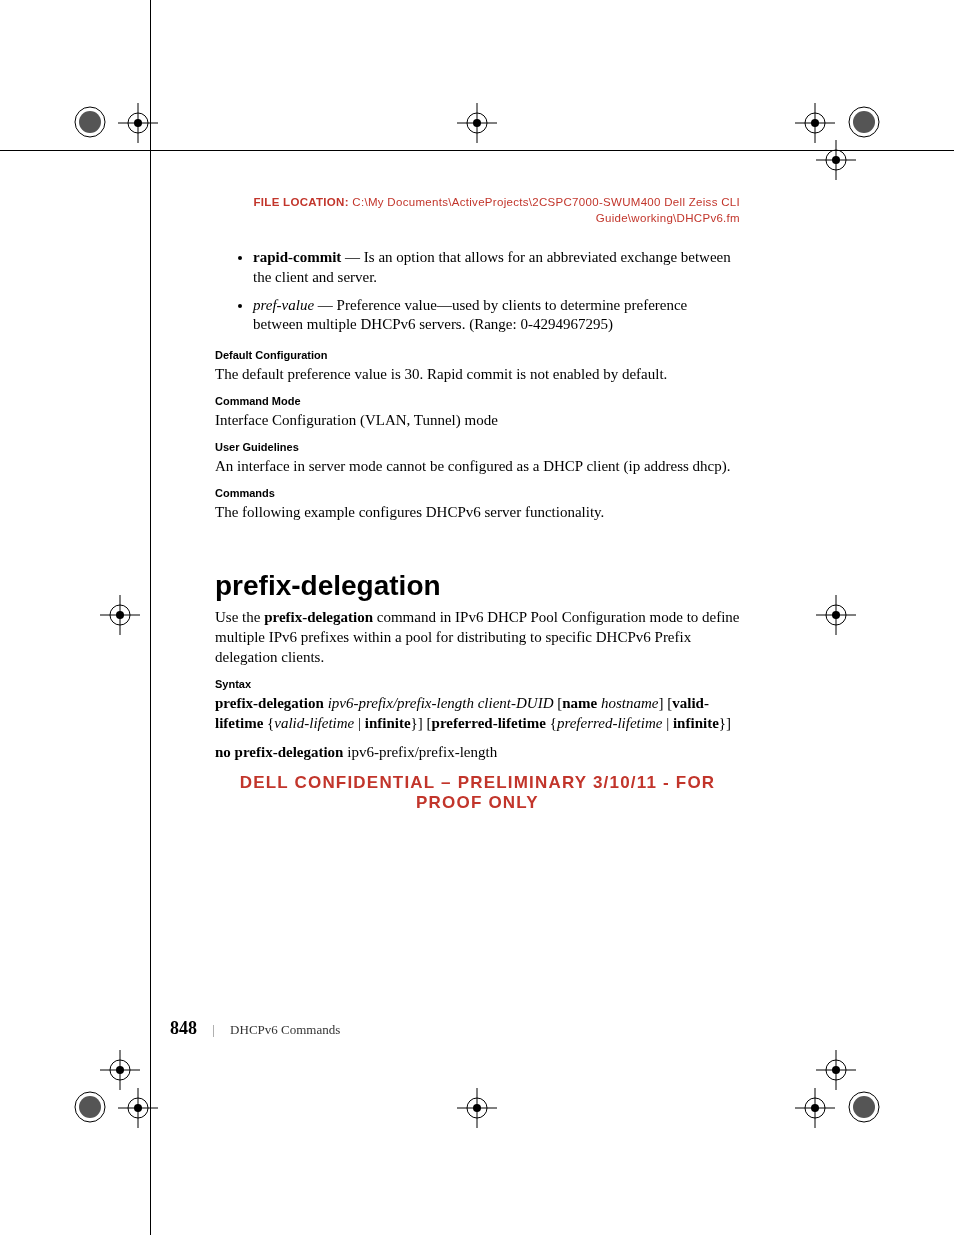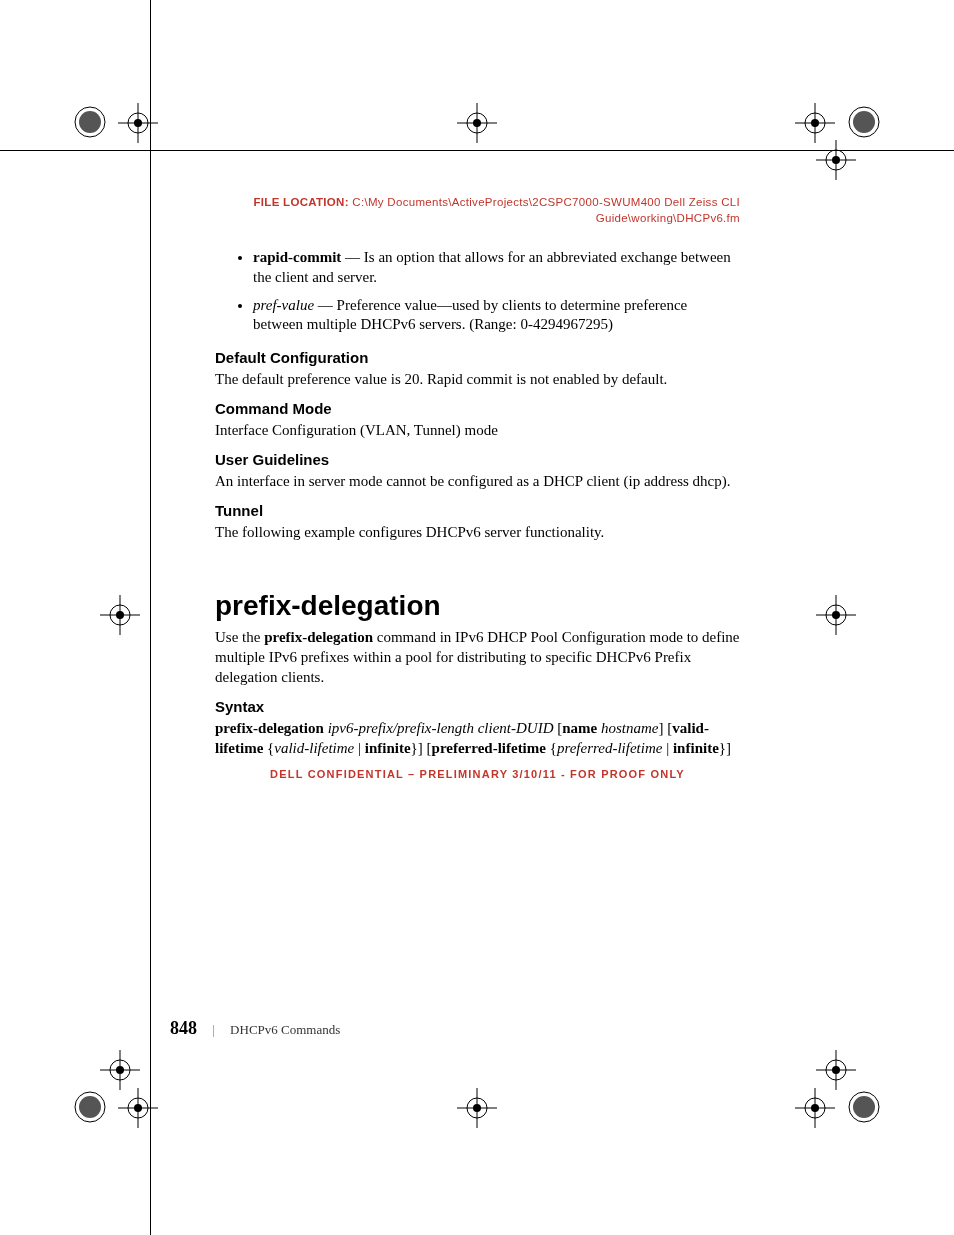--- a/index.html
+++ b/index.html
@@ -46,42 +46,42 @@
     font-size: 15px;
     line-height: 1.32;
     margin-bottom: 8px;
     color: #000;
   }
   .term-bold { font-weight: bold; }
   .term-ital { font-style: italic; }
   h3.subhead {
     font-family: Arial, Helvetica, sans-serif;
     font-weight: bold;
-    font-size: 15px;
+    font-size: 11px;
     margin: 4px 0 4px 0;
     color: #000;
   }
   p.body {
     font-size: 15px;
     line-height: 1.32;
     margin: 0 0 10px 0;
     color: #000;
   }
   h1.cmd-title {
     font-family: Arial, Helvetica, sans-serif;
     font-weight: bold;
     font-size: 28px;
     margin: 48px 0 6px 0;
     color: #000;
   }
   .confidential {
     text-align: center;
     font-family: Arial, Helvetica, sans-serif;
     font-weight: bold;
-    font-size: 11px;
+    font-size: 17px;
     letter-spacing: 1.2px;
     color: #c2352b;
   }
   .footer {
     position: absolute;
     left: 170px;
     top: 1018px;
     font-size: 13px;
     font-family: Georgia, serif;
   }
@@ -118,40 +118,43 @@
   <ul class="bullets">
     <li>
       <span class="term-bold">rapid-commit</span><span> — </span><span>Is an option that allows for an abbreviated exchange between the client and server.</span>
     </li>
     <li>
       <span class="term-ital">pref-value</span><span> — </span><span>Preference value—used by clients to determine preference between multiple DHCPv6 servers. (Range: 0-4294967295)</span>
     </li>
   </ul>
 
   <h3 class="subhead">Default Configuration</h3>
-  <p class="body">The default preference value is 20. Rapid commit is not enabled by default.</p>
+  <p class="body">The default preference value is 30. Rapid commit is not enabled by default.</p>
 
   <h3 class="subhead">Command Mode</h3>
   <p class="body">Interface Configuration (VLAN, Tunnel) mode</p>
 
   <h3 class="subhead">User Guidelines</h3>
   <p class="body">An interface in server mode cannot be configured as a DHCP client (ip address dhcp).</p>
 
-  <h3 class="subhead">Tunnel</h3>
+  <h3 class="subhead">Commands</h3>
   <p class="body">The following example configures DHCPv6 server functionality.</p>
 
   <h1 class="cmd-title">prefix-delegation</h1>
   <p class="body">
     <span>Use the </span><span class="term-bold">prefix-delegation</span><span> command in IPv6 DHCP Pool Configuration mode to define multiple IPv6 prefixes within a pool for distributing to specific DHCPv6 Prefix delegation clients.</span>
   </p>
 
   <h3 class="subhead">Syntax</h3>
   <p class="body">
     <span class="term-bold">prefix-delegation </span><span class="term-ital">ipv6-prefix/prefix-length client-DUID </span><span>[</span><span class="term-bold">name </span><span class="term-ital">hostname</span><span>] [</span><span class="term-bold">valid-lifetime </span><span>{</span><span class="term-ital">valid-lifetime</span><span> | </span><span class="term-bold">infinite</span><span>}] [</span><span class="term-bold">preferred-lifetime </span><span>{</span><span class="term-ital">preferred-lifetime</span><span> | </span><span class="term-bold">infinite</span><span>}]</span>
   </p>
+  <p class="body">
+    <span class="term-bold">no prefix-delegation </span><span>ipv6-prefix/prefix-length</span>
+  </p>
 
   <div class="confidential">DELL CONFIDENTIAL – PRELIMINARY 3/10/11 - FOR PROOF ONLY</div>
 </div>
 
 <div class="footer">
   <span class="pg">848</span>
   <span class="sep">|</span>
   <span class="chap">DHCPv6 Commands</span>
 </div>
 

